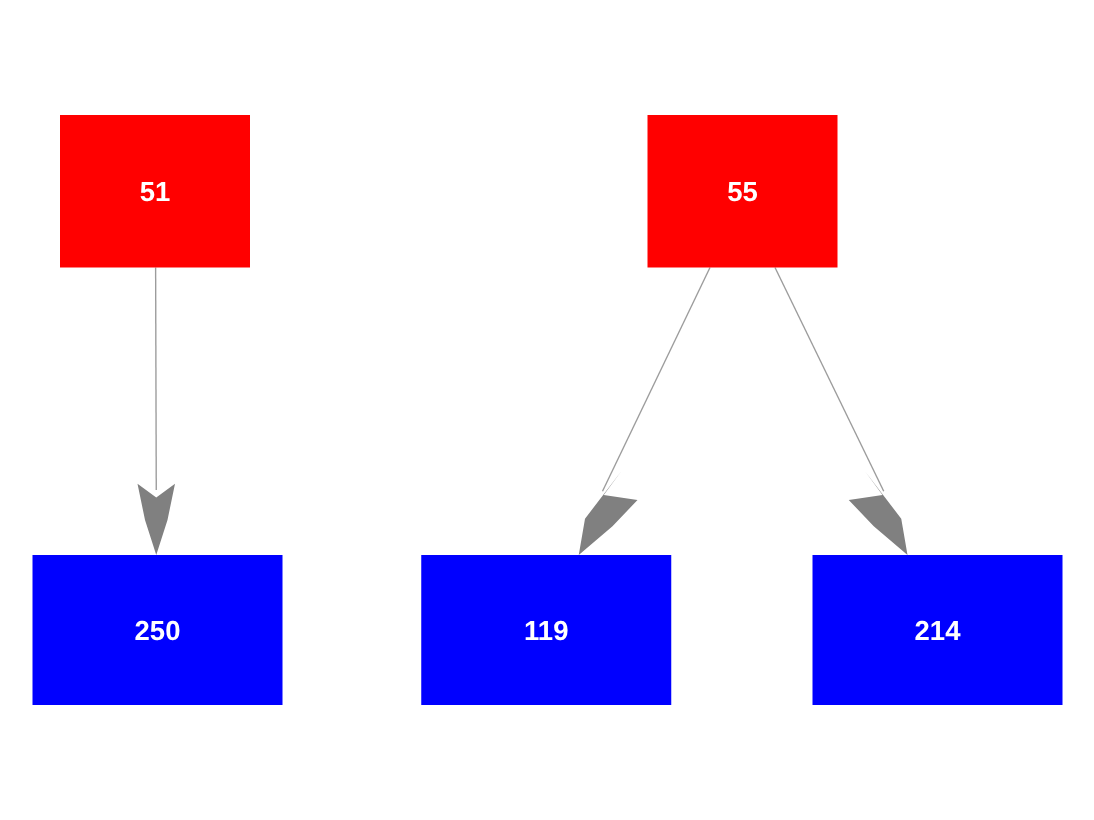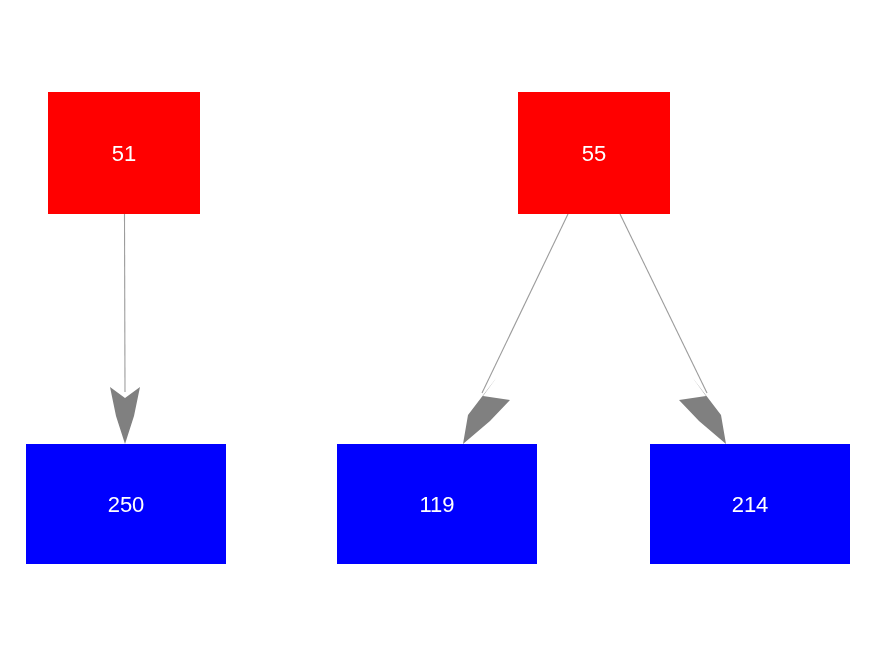--- a/index.html
+++ b/index.html
@@ -14,20 +14,21 @@
     position: relative;
     overflow: hidden;
     font-family: "Liberation Sans", "DejaVu Sans", sans-serif;
   }
   #diagram-canvas {
     position: absolute;
     left: 0;
     top: 0;
     width: 841px;
     height: 656px;
+    font-weight: bold;
   }
   .graph-svg {
     display: block;
     width: 875px;
     height: 656px;
   }
   .node-rect {
     stroke: none;
   }
   .node-label {

